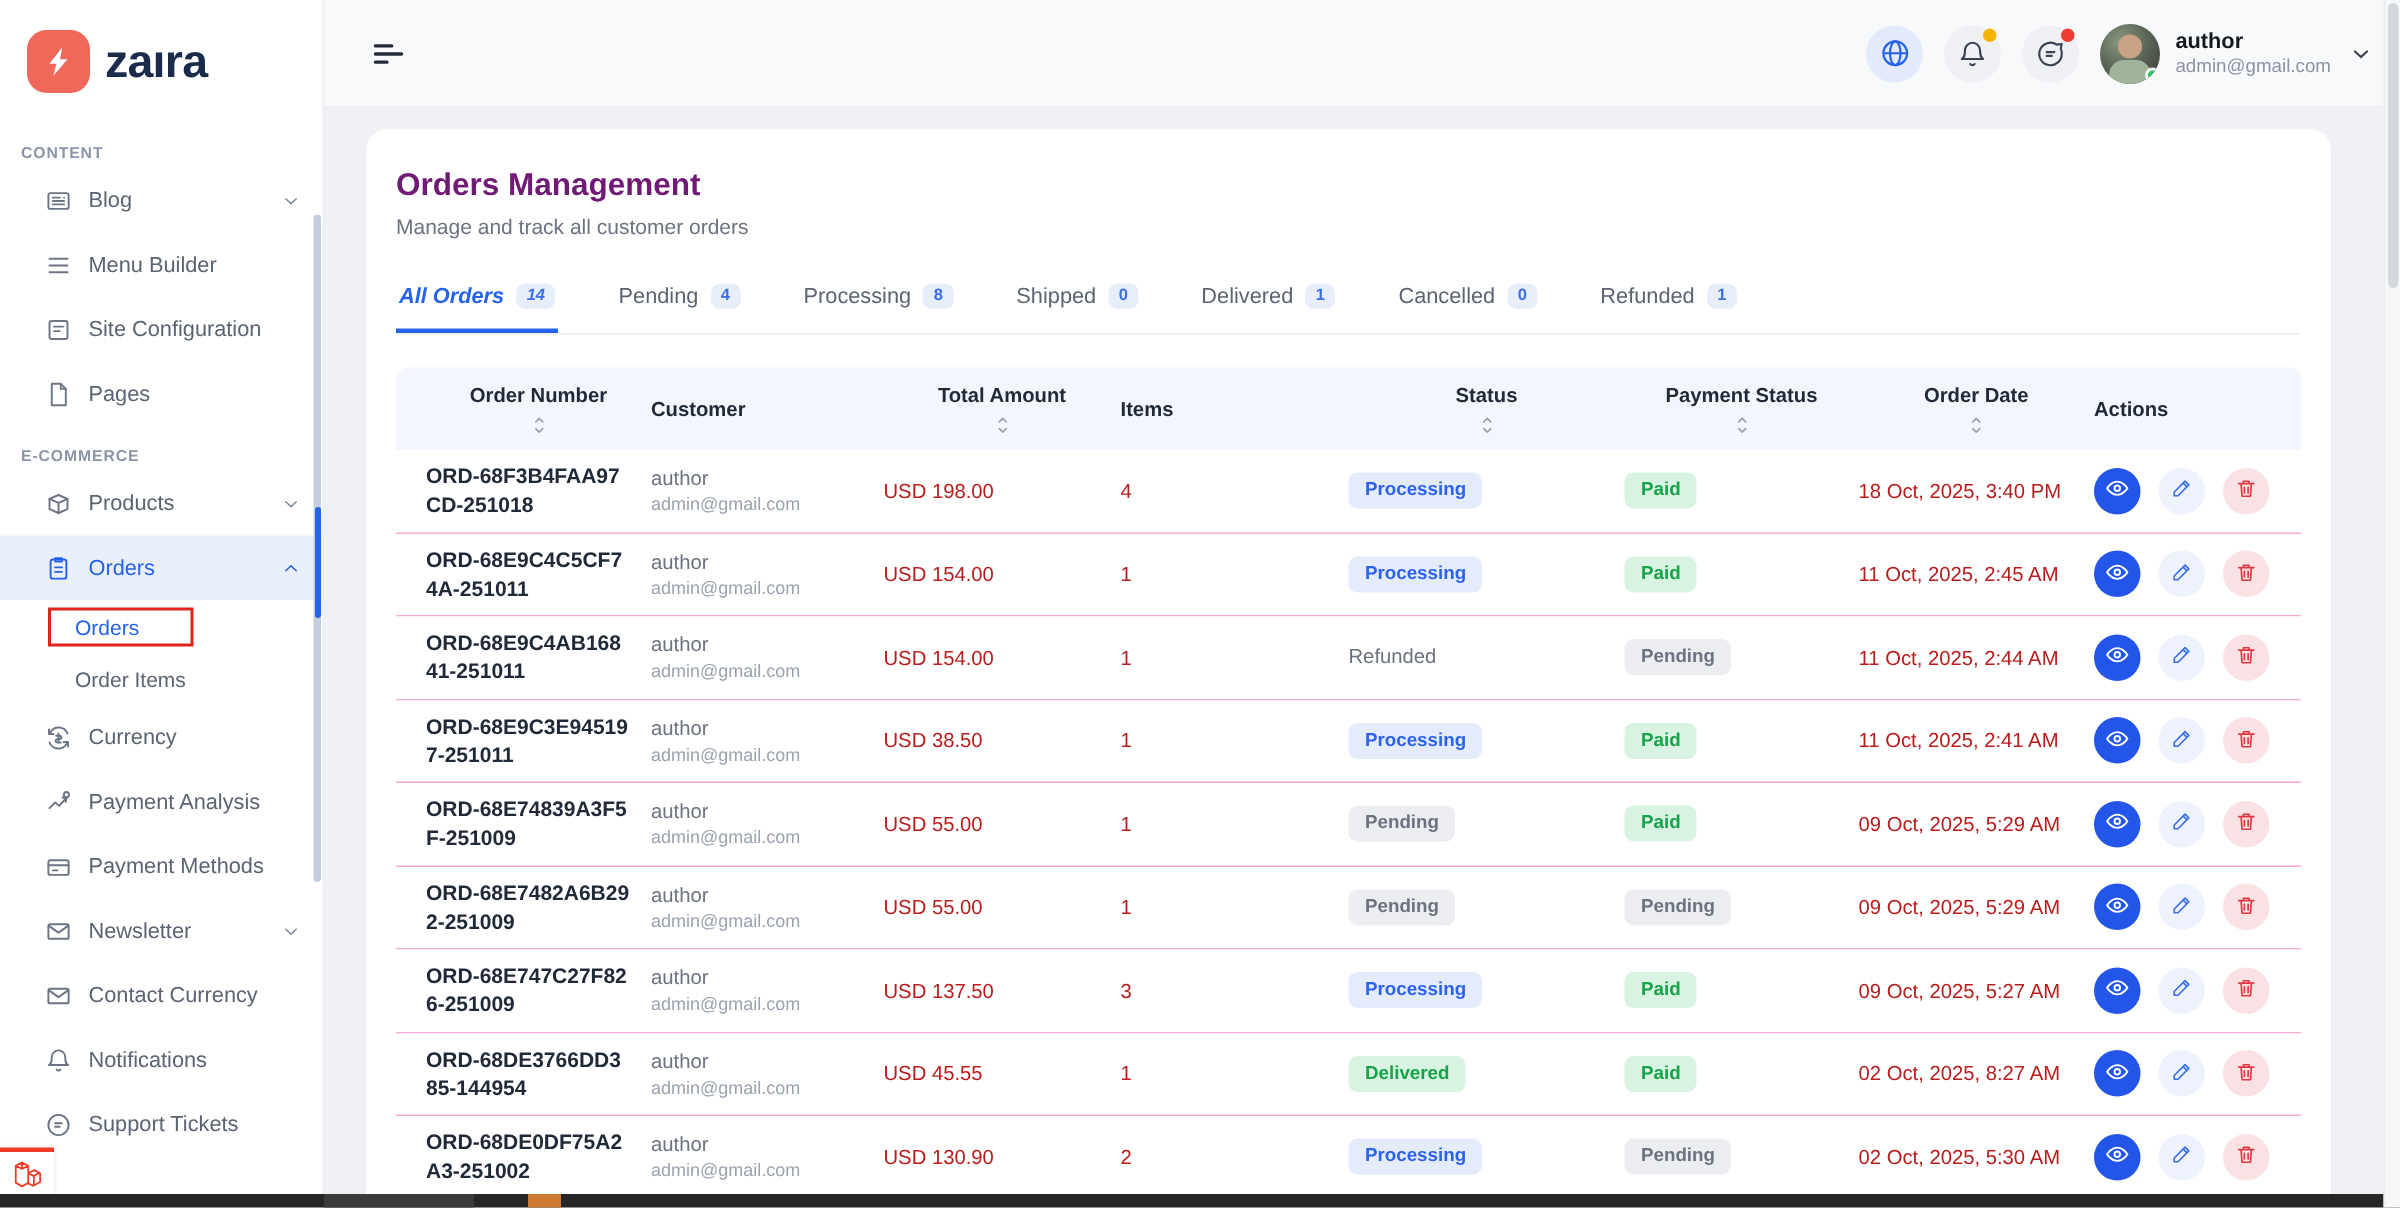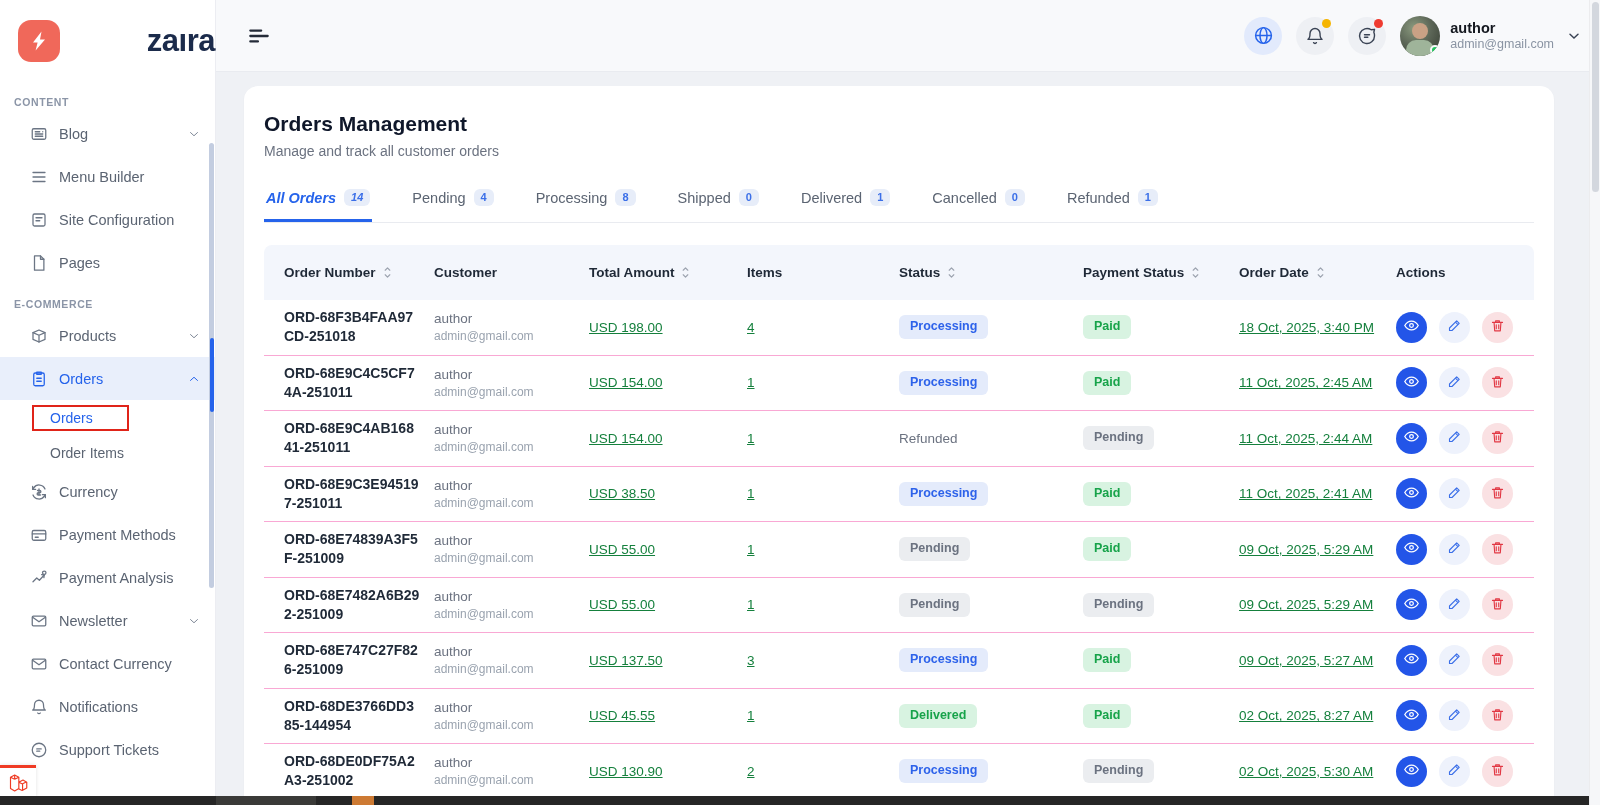--- a/index.html
+++ b/index.html
@@ -3,21 +3,21 @@
 <meta charset="utf-8">
 <style>
   * { margin:0; padding:0; box-sizing:border-box; }
   html,body { width:1600px; height:805px; overflow:hidden; }
   body { font-family:"Liberation Sans","DejaVu Sans",sans-serif; background:#eff1f5; color:#1f2937; }
 
   .app { display:flex; width:1600px; height:805px; }
 
   
   .sidebar { position:relative; width:216px; flex:0 0 216px; background:#ffffff; border-right:1px solid #ecedf2; height:805px; z-index:5; }
-  .logo-row { display:flex; align-items:center; gap:10px; padding:20px 0 16px 18px;justify-content:space-between; }
+  .logo-row { display:flex; align-items:center; gap:10px; padding:20px 0 16px 18px; }
   .logo-mark { width:42px; height:42px; border-radius:13px; background:#f0685a; display:flex; align-items:center; justify-content:center; }
   .logo-text { font-size:31px; font-weight:700; color:#1b2b4b; letter-spacing:-0.5px; }
   .nav { padding:4px 0 0 0; }
   .nav-section-label { font-size:10.5px; font-weight:700; letter-spacing:.6px; color:#8b95a7; padding:14px 0 4px 14px; }
   .nav-item { display:flex; align-items:center; gap:11px; height:43px; padding:0 14px 0 30px; color:#5b6472; font-size:14.5px; cursor:pointer; position:relative; }
   .nav-item .nav-ic { display:flex; color:#6b7584; }
   .nav-item .chev { margin-left:auto; color:#7d8796; display:flex; }
   .nav-item.active { background:#e9effb; color:#2563eb; }
   .nav-item.active .nav-ic, .nav-item.active .chev { color:#2563eb; }
   .sub-items { }
@@ -48,41 +48,41 @@
   .avatar .head { position:absolute; left:12px; top:7px; width:16px; height:16px; border-radius:50%; background:#c9a185; }
   .avatar .torso { position:absolute; left:6px; top:24px; width:28px; height:18px; border-radius:10px 10px 0 0; background:#9fb49a; }
   .online-dot { position:absolute; right:0px; bottom:1px; width:10px; height:10px; border-radius:50%; background:#22c55e; border:2px solid #f8f9fb; z-index:2; }
   .user-meta { line-height:1.25; }
   .user-name { font-size:14.5px; font-weight:700; color:#14181f; }
   .user-email { font-size:12.5px; color:#8a94a3; }
   .user-caret { color:#3a4354; display:flex; margin-left:2px; }
 
   .content { flex:1; padding:14px 46px 0 28px; overflow:hidden; }
   .card { background:#ffffff; border-radius:14px 14px 0 0; padding:26px 20px 0 20px; height:720px; box-shadow:0 1px 2px rgba(16,24,40,.04); }
-  .page-title { font-size:21px; font-weight:700; color:#0f172a; padding-left:0px; }
+  .page-title { font-size:21px; font-weight:700; color:#701a75; padding-left:0px; }
   .page-subtitle { font-size:14px; color:#6b7280; margin-top:7px; }
 
   
   .tabs { display:flex; gap:38px; margin-top:22px; border-bottom:1px solid #e9ebf0; }
   .tab { display:flex; align-items:center; gap:8px; padding:8px 2px 13px 2px; font-size:14.5px; color:#5b6472; cursor:pointer; border-bottom:3px solid transparent; }
   .tab.active { color:#2563eb; font-weight:700; border-bottom-color:#2563eb;font-style:italic; }
   .tab-badge { background:#e7edf9; color:#3b6fe8; font-size:11px; font-weight:700; border-radius:6px; padding:3px 7px; line-height:1; }
 
   
   .table { margin-top:22px; }
   .grid-row { display:grid; grid-template-columns:150px 155px 158px 152px 184px 156px 157px 1fr; align-items:center; padding:0 0 0 20px; }
   .thead { background:#f3f6fc; border-radius:8px 8px 0 0; height:55px; }
   .th { display:flex; align-items:center; gap:6px; font-size:13.5px; font-weight:700; color:#1f2937; cursor:default; }
-  .th.sortable { cursor:pointer; }
+  .th.sortable { cursor:pointer;flex-direction:column; }
   .sort-ic { display:flex; color:#9ca3af; }
   .trow { min-height:55.5px; border-bottom:1px solid #f9a8d4; background:#fff; }
   .cell-order { font-size:14px; font-weight:600; color:#1f2937; word-break:break-all; line-height:1.35; padding-right:14px; }
   .cust-name { font-size:13.5px; color:#6b7280; }
   .cust-email { font-size:12px; color:#9aa3af; margin-top:3px; }
-  .cell-muted { font-size:13.5px; color:#15803d;text-decoration:underline; }
+  .cell-muted { font-size:13.5px; color:#b91c1c; }
   .pill { display:inline-block; font-size:12.5px; font-weight:600; border-radius:6px; padding:5px 11px; line-height:1.1; }
   .status-plain { font-size:13.5px; color:#6b7280; }
   .actions { display:flex; gap:12px; align-items:center; }
   .act-btn { width:31px; height:31px; border-radius:50%; border:none; cursor:pointer; display:flex; align-items:center; justify-content:center; }
   .act-view { background:#2355e8; color:#ffffff; }
   .act-edit { background:#eef2fc; color:#3b6fe8; }
   .act-del  { background:#fae1e3; color:#e23844; }
 
   
   .vscroll { position:absolute; right:0; top:0; width:11px; height:805px; background:#f6f7f9; border-left:1px solid #ececee; z-index:30; }
@@ -188,35 +188,35 @@
             <svg width="18" height="18" viewBox="0 0 24 24" fill="none" stroke="currentColor" stroke-width="1.7" stroke-linecap="round" stroke-linejoin="round">
               <path d="M20 8A8.5 8.5 0 0 0 5 6.5L3.5 8.5M3.5 4.5v4h4M4 16a8.5 8.5 0 0 0 15 1.5l1.5-2M20.5 19.5v-4h-4"></path>
               <path d="M12 8v8M10 10h3a1.5 1.5 0 0 1 0 3h-2a1.5 1.5 0 0 0 0 3h3"></path>
             </svg>
           </span>
           <span>Currency</span>
         </div>
         <div class="nav-item">
           <span class="nav-ic">
             <svg width="18" height="18" viewBox="0 0 24 24" fill="none" stroke="currentColor" stroke-width="1.7" stroke-linecap="round" stroke-linejoin="round">
-              <rect x="3" y="6" width="18" height="13" rx="2"></rect>
-              <path d="M3 10.5h18M7 15h4"></path>
-            </svg>
-          </span>
-          <span>Payment Methods</span>
-        </div>
-        <div class="nav-item">
-          <span class="nav-ic">
-            <svg width="18" height="18" viewBox="0 0 24 24" fill="none" stroke="currentColor" stroke-width="1.7" stroke-linecap="round" stroke-linejoin="round">
               <path d="M4 17l5-5 3.5 3L19 8"></path>
               <path d="M15.5 7.5 19 8l-.5 3.5"></path>
               <circle cx="19" cy="5" r="2.3"></circle>
             </svg>
           </span>
           <span>Payment Analysis</span>
+        </div>
+        <div class="nav-item">
+          <span class="nav-ic">
+            <svg width="18" height="18" viewBox="0 0 24 24" fill="none" stroke="currentColor" stroke-width="1.7" stroke-linecap="round" stroke-linejoin="round">
+              <rect x="3" y="6" width="18" height="13" rx="2"></rect>
+              <path d="M3 10.5h18M7 15h4"></path>
+            </svg>
+          </span>
+          <span>Payment Methods</span>
         </div>
         <div class="nav-item">
           <span class="nav-ic">
             <svg width="18" height="18" viewBox="0 0 24 24" fill="none" stroke="currentColor" stroke-width="1.7" stroke-linecap="round" stroke-linejoin="round">
               <rect x="3" y="5.5" width="18" height="13" rx="1.5"></rect>
               <path d="m3.5 7 8.5 6 8.5-6"></path>
             </svg>
           </span>
           <span>Newsletter</span>
           <span class="chev">

